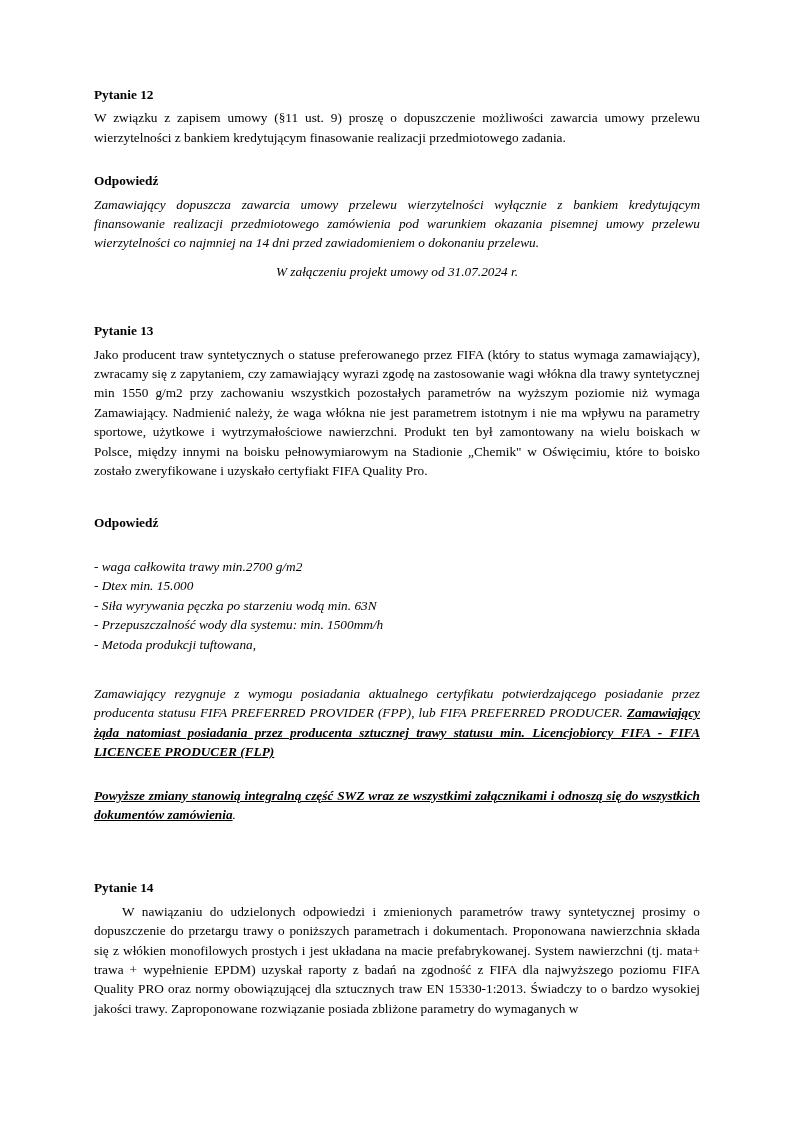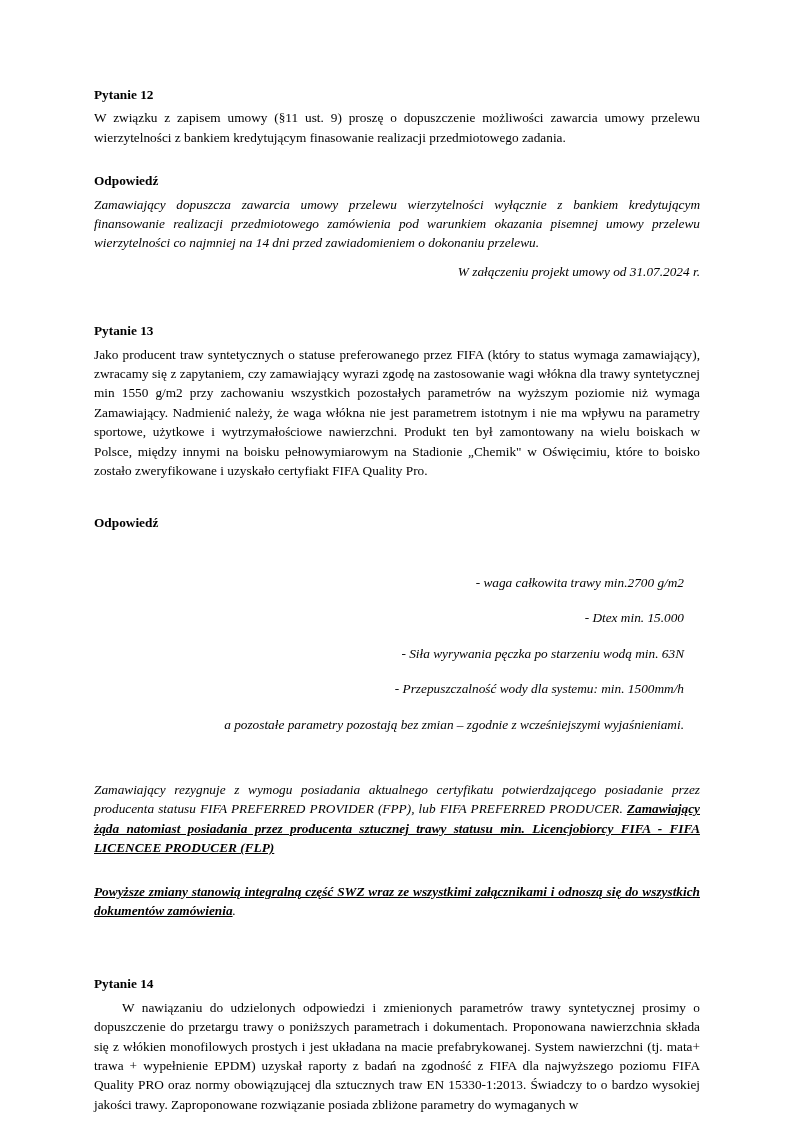--- a/index.html
+++ b/index.html
@@ -40,31 +40,31 @@
   }
   .italic {
     font-style: italic;
   }
   .spacer-xs { height: 7px; }
   .spacer-sm { height: 14px; }
   .spacer-md { height: 22px; }
   .spacer-lg { height: 30px; }
   .spacer-xl { height: 38px; }
   .list-line {
-    margin: 16px;
-    text-align: right;
+    margin: 0;
+    text-align: left;
     font-style: italic;
   }
   .u-bold-italic {
     font-style: italic;
     font-weight: bold;
     text-decoration: underline;
   }
   .nowrap-left {
-    text-align: right;
+    text-align: center;
   }
   .footer {
     position: absolute;
     left: 0;
     right: 0;
     bottom: 30px;
     text-align: center;
     font-size: 13.3px;
   }
   .footer b { font-weight: bold; }
@@ -95,21 +95,21 @@
     <div class="heading">Odpowiedź</div>
     <div class="spacer-xs"></div>
 
     <div class="spacer-sm"></div>
 
 
     <p class="list-line">-  waga całkowita trawy min.2700 g/m2</p>
     <p class="list-line">- Dtex min. 15.000</p>
     <p class="list-line">- Siła wyrywania pęczka po starzeniu wodą min. 63N</p>
     <p class="list-line">- Przepuszczalność wody dla systemu: min. 1500mm/h</p>
-    <p class="list-line">a pozostałe parametry pozostają bez zmian – zgodnie z wcześniejszymi wyjaśnieniami.</p>
+    <p class="list-line">- Metoda produkcji tuftowana,</p>
 
     <div class="spacer-lg"></div>
 
     <p class="para italic"><span>Zamawiający rezygnuje z wymogu posiadania aktualnego certyfikatu potwierdzającego posiadanie przez producenta statusu FIFA PREFERRED PROVIDER (FPP), lub FIFA PREFERRED PRODUCER. </span><span class="u-bold-italic">Zamawiający żąda natomiast posiadania przez producenta sztucznej trawy statusu min. Licencjobiorcy FIFA - FIFA LICENCEE PRODUCER (FLP)</span></p>
 
     <div class="spacer-md"></div>
 
     <p class="para"><span class="u-bold-italic">Powyższe zmiany stanowią integralną część SWZ wraz ze wszystkimi załącznikami i odnoszą się do wszystkich dokumentów zamówienia</span><span class="italic">.</span></p>
 
     <div class="spacer-xl"></div>

